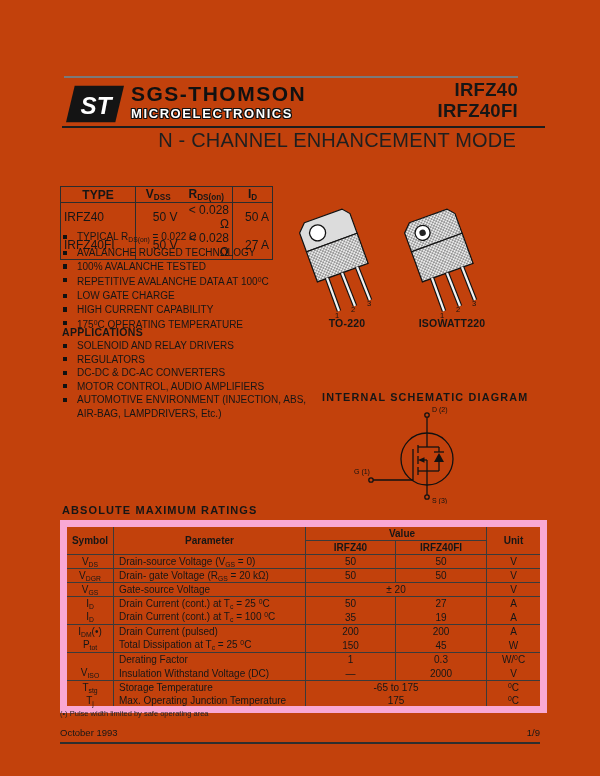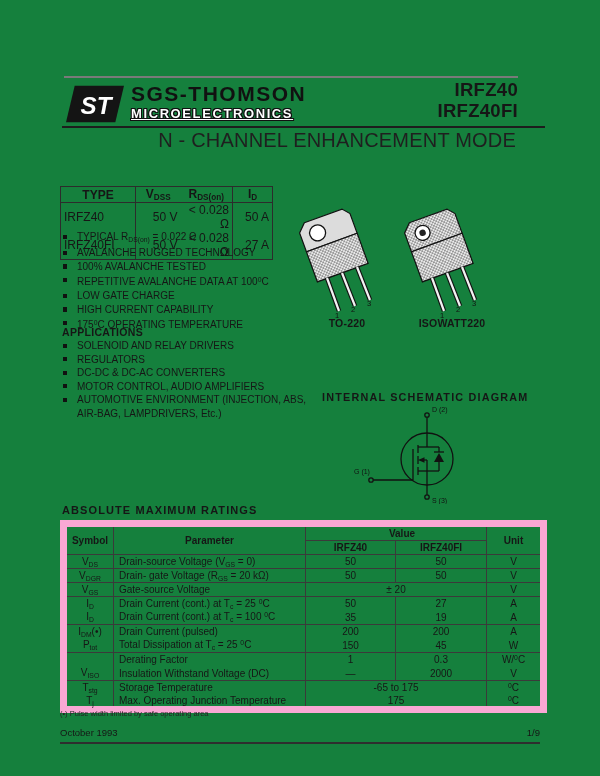--- a/index.html
+++ b/index.html
@@ -1,27 +1,27 @@
 <!DOCTYPE html>
 <html><head>
 <meta charset="utf-8">
 <style>
   html,body{margin:0;padding:0;background:#fff;}
-  .page{position:relative;width:600px;height:776px;background:#15803d;overflow:hidden;
+  .page{position:relative;width:600px;height:776px;background:#c2410c;overflow:hidden;
         font-family:"Liberation Sans","DejaVu Sans",sans-serif;color:#161616;}
   .abs{position:absolute;}
 
   
   .top-rule{left:64px;top:76px;width:454px;height:2px;background:#7a7a7a;}
   .header-rule{left:62px;top:126px;width:483px;height:2px;background:#1d1d1d;}
   .logo-mark{left:66px;top:85px;width:58px;height:38px;}
   .brand{left:131px;top:83px;line-height:1;}
   .brand-name{font-size:21px;font-weight:bold;letter-spacing:1.5px;color:#111;}
   .brand-sub{margin-top:3px;font-size:13px;font-weight:bold;letter-spacing:1.6px;color:#fff;
-     text-shadow:-1px 0 #111,1px 0 #111,0 -1px #111,0 1px #111,-1px -1px #111,1px 1px #111,1px -1px #111,-1px 1px #111;text-decoration:underline;}
+     text-shadow:-1px 0 #111,1px 0 #111,0 -1px #111,0 1px #111,-1px -1px #111,1px 1px #111,1px -1px #111,-1px 1px #111;}
   .parts{right:82px;top:80px;text-align:right;font-size:18.5px;font-weight:bold;line-height:20.5px;letter-spacing:.3px;}
   .doc-title{right:84px;top:130px;text-align:right;font-size:20px;line-height:20px;letter-spacing:.2px;color:#1f1f1f;}
 
   
   .type-table{left:60px;top:186px;border-collapse:collapse;table-layout:fixed;border:1.5px solid #2c2c2c;font-size:12px;}
   .type-table th{font-weight:bold;height:15px;padding:0 3px;text-align:center;}
   .type-table td{height:12.5px;padding:0 3px;text-align:right;}
   .type-table .ta-l{text-align:left;}
   .type-table .vl{border-left:1px solid #2c2c2c;}
   .type-table tr.hl td{border-top:1px solid #2c2c2c;}

